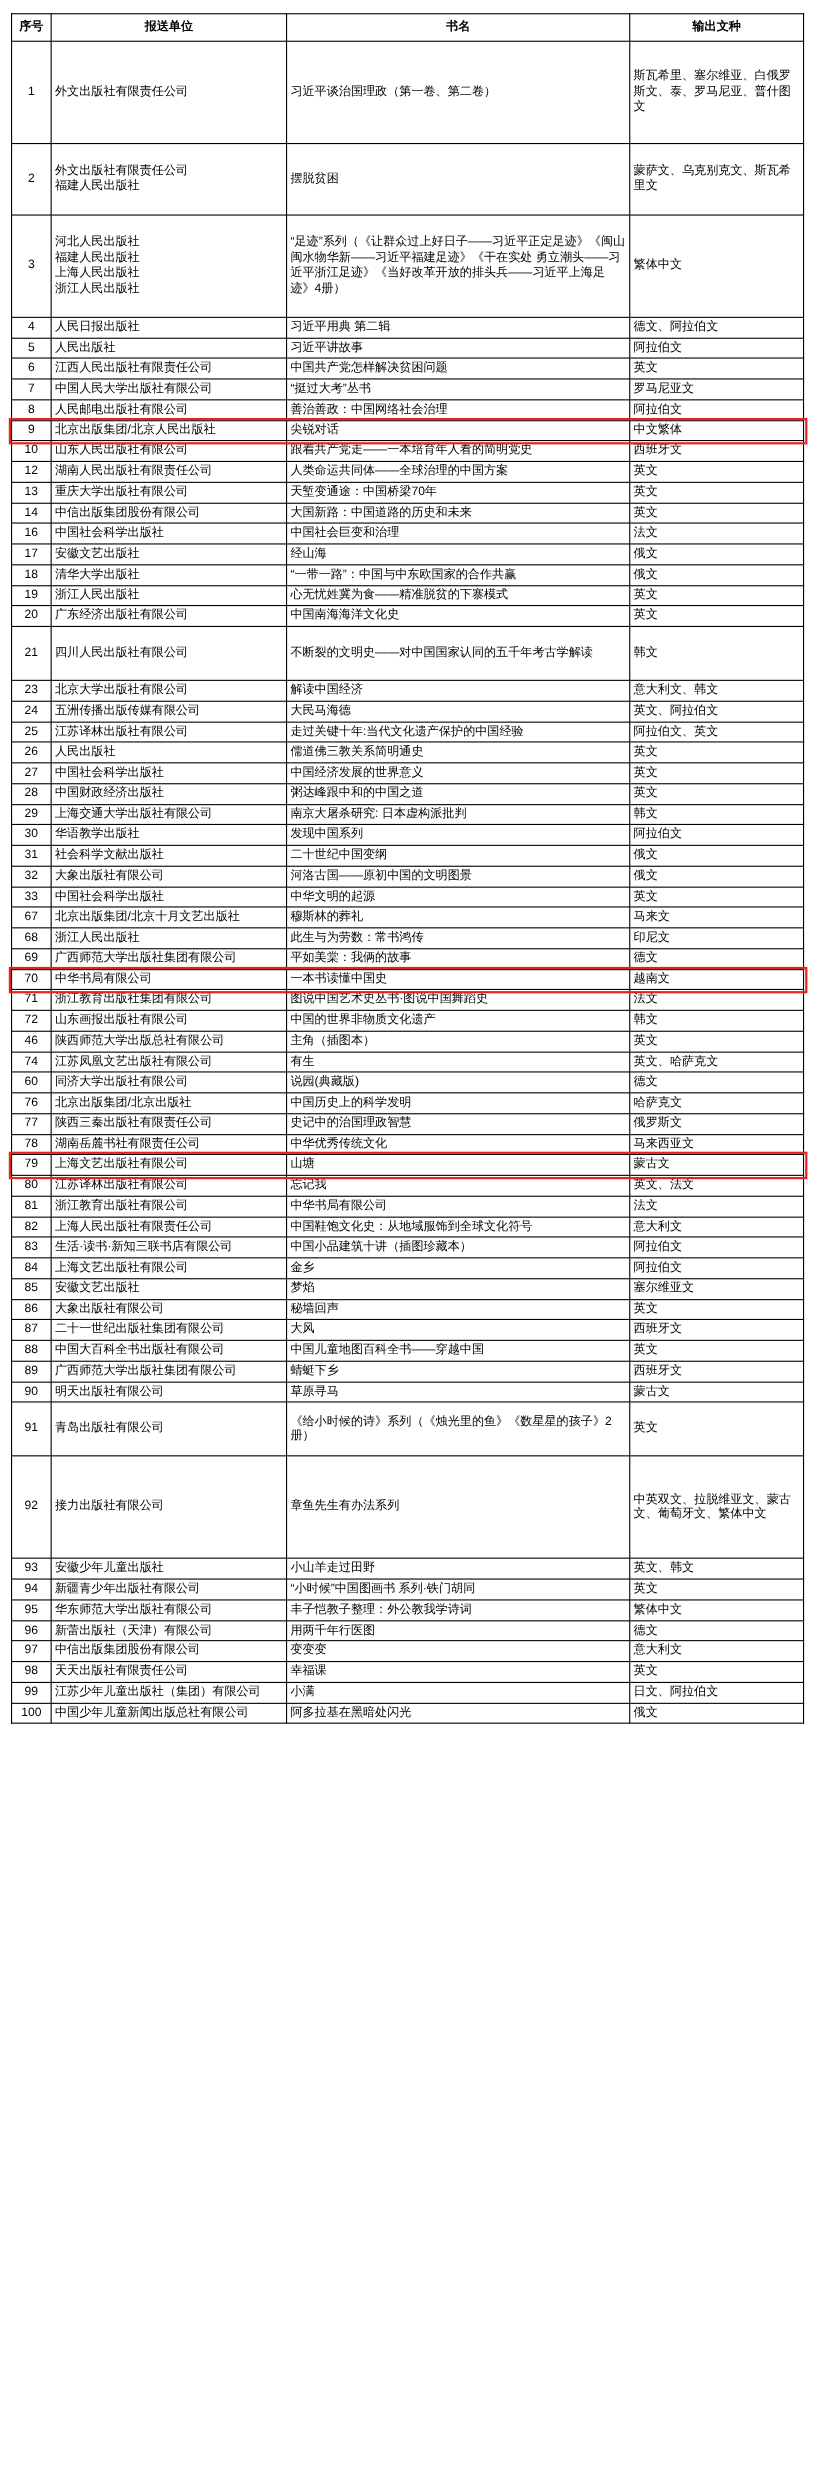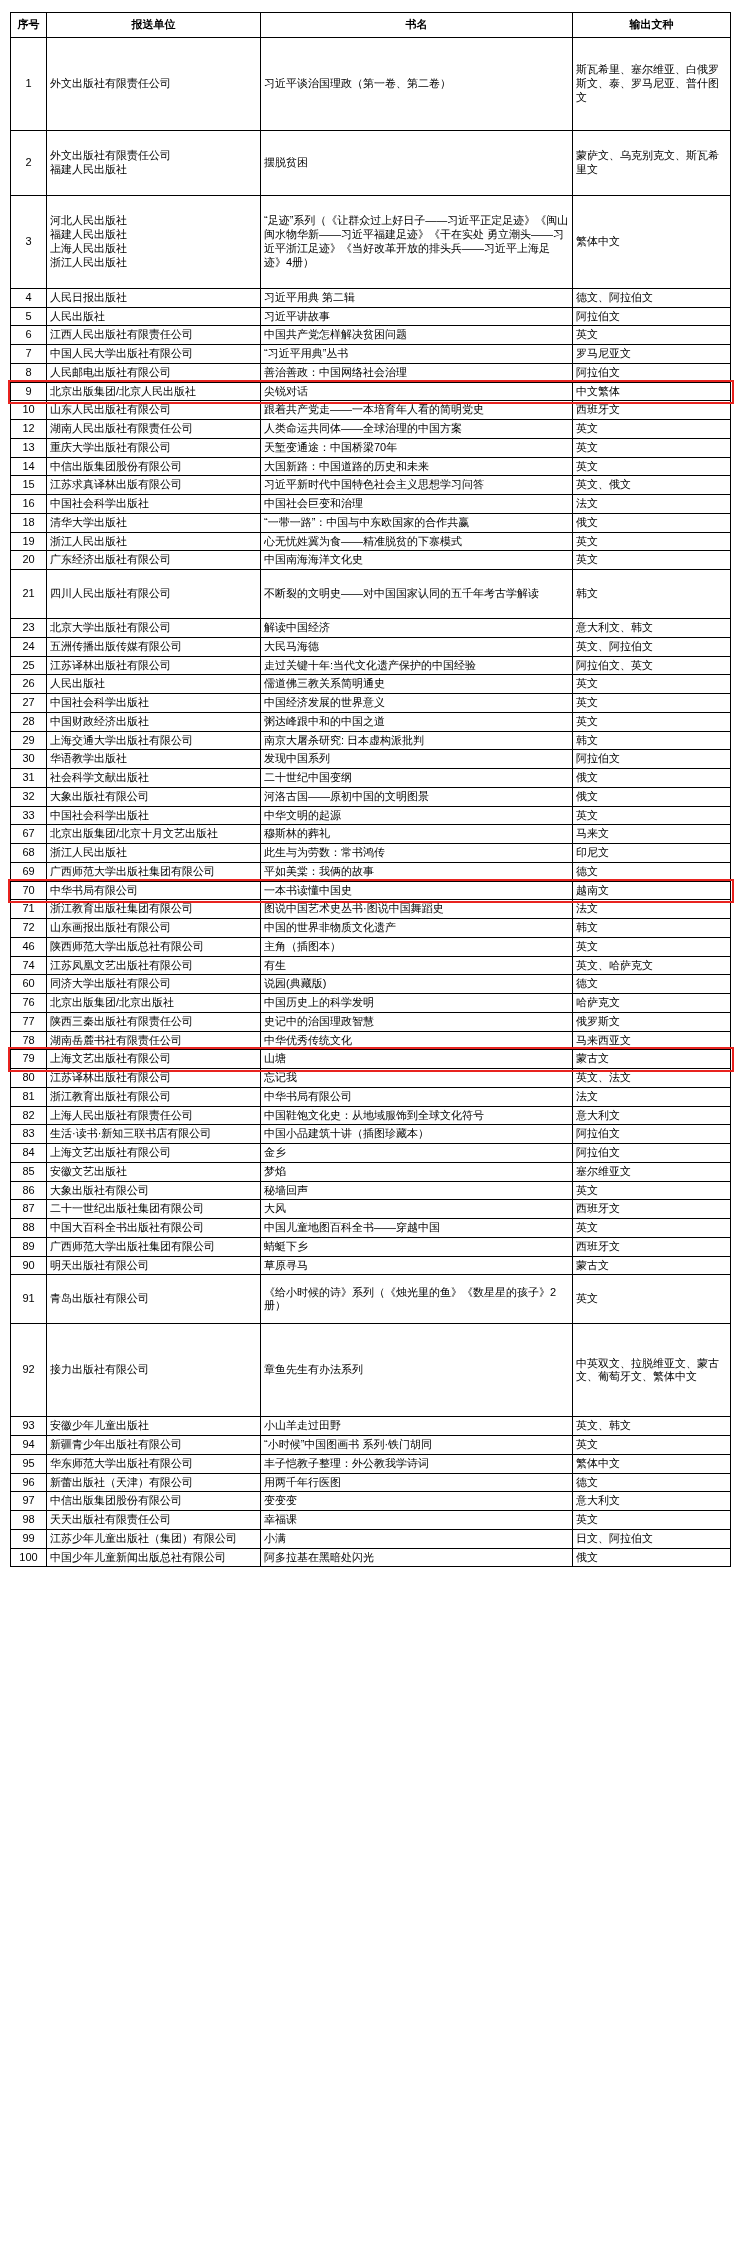--- a/index.html
+++ b/index.html
@@ -114,21 +114,21 @@
         </tr>
         <tr>
           <td class="idx">6</td>
           <td class="pub">江西人民出版社有限责任公司</td>
           <td class="title">中国共产党怎样解决贫困问题</td>
           <td class="lang">英文</td>
         </tr>
         <tr>
           <td class="idx">7</td>
           <td class="pub">中国人民大学出版社有限公司</td>
-          <td class="title">“习近平用典”丛书</td>
+          <td class="title">“挺过大考”丛书</td>
           <td class="lang">罗马尼亚文</td>
         </tr>
         <tr>
           <td class="idx">8</td>
           <td class="pub">人民邮电出版社有限公司</td>
           <td class="title">善治善政：中国网络社会治理</td>
           <td class="lang">阿拉伯文</td>
         </tr>
         <tr>
           <td class="idx">9</td>
@@ -154,30 +154,30 @@
           <td class="title">天堑变通途：中国桥梁70年</td>
           <td class="lang">英文</td>
         </tr>
         <tr>
           <td class="idx">14</td>
           <td class="pub">中信出版集团股份有限公司</td>
           <td class="title">大国新路：中国道路的历史和未来</td>
           <td class="lang">英文</td>
         </tr>
         <tr>
-          <td class="idx">15</td>
-          <td class="pub">江苏求真译林出版有限公司</td>
-          <td class="title">习近平新时代中国特色社会主义思想学习问答</td>
-          <td class="lang">英文、俄文</td>
-        </tr>
-        <tr>
           <td class="idx">16</td>
           <td class="pub">中国社会科学出版社</td>
           <td class="title">中国社会巨变和治理</td>
           <td class="lang">法文</td>
+        </tr>
+        <tr>
+          <td class="idx">17</td>
+          <td class="pub">安徽文艺出版社</td>
+          <td class="title">经山海</td>
+          <td class="lang">俄文</td>
         </tr>
         <tr>
           <td class="idx">18</td>
           <td class="pub">清华大学出版社</td>
           <td class="title">“一带一路”：中国与中东欧国家的合作共赢</td>
           <td class="lang">俄文</td>
         </tr>
         <tr>
           <td class="idx">19</td>
           <td class="pub">浙江人民出版社</td>

